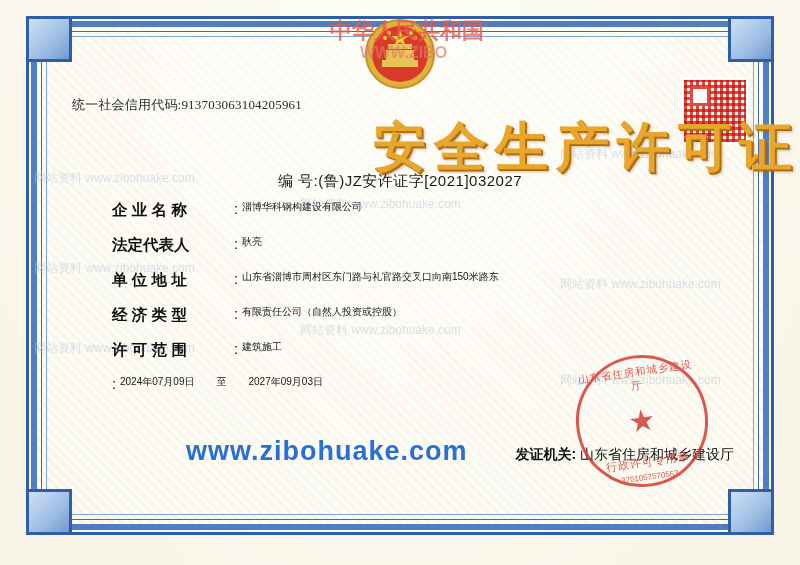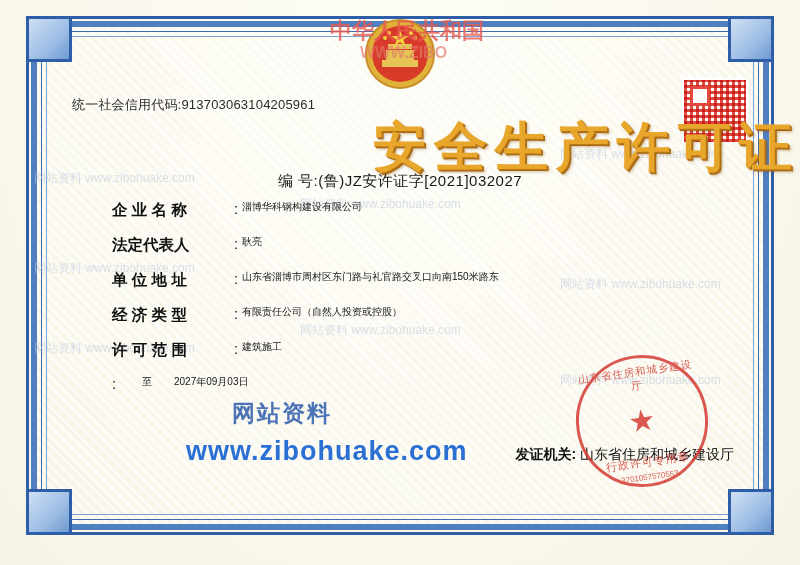--- a/index.html
+++ b/index.html
@@ -71,20 +71,21 @@
   .qr::after{
     content:"";position:absolute;left:6px;top:6px;width:14px;height:14px;
     border:3px solid #e03a2f;background:#fff;
   }
 
   
   .code-line{
     position:absolute;left:72px;top:96px;
     font-size:13px;color:#2b2b2b;letter-spacing:.2px;
     white-space:nowrap;
+    font-family:Liberation Serif, serif;
   }
   .title{
     position:absolute;left:0;right:0;top:112px;
     text-align:right;
     font-family:"DejaVu Sans","Liberation Sans",sans-serif;
     font-size:53px;font-weight:bold;letter-spacing:8px;
     color:#e8a72b;
     text-shadow:
       1px 1px 0 #b8761a,
       2px 2px 0 #a9680f,
@@ -243,26 +244,26 @@
       <div class="sep">:</div>
       <div class="val">有限责任公司（自然人投资或控股）</div>
     </div>
     <div class="row">
       <div class="lbl">许 可 范 围</div>
       <div class="sep">:</div>
       <div class="val">建筑施工</div>
     </div>
     <div class="row valid">
       <div class="sep">:</div>
+      <div class="val">2024年07月09日</div>
       <div class="val to">至</div>
       <div class="val">2027年09月03日</div>
     </div>
   </div>
 
-  <div class="wm-center">网站资料</div>
   <div class="wm-url">www.zibohuake.com</div>
 
   <div class="issue">
     <div>
       <b>发证机关:</b>
       <span>山东省住房和城乡建设厅</span>
     </div>
   </div>
 
   <div class="seal">

